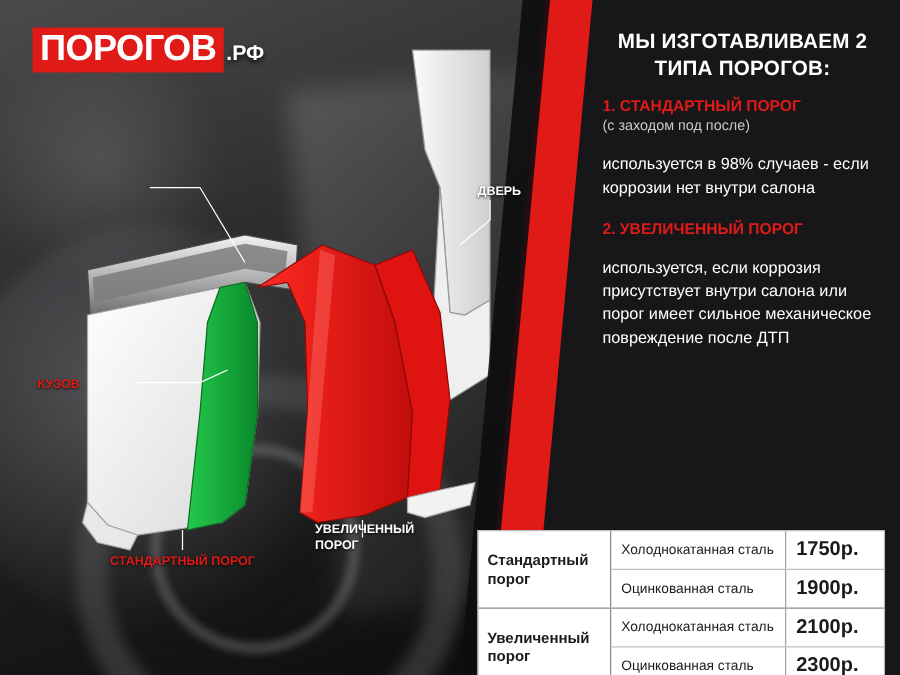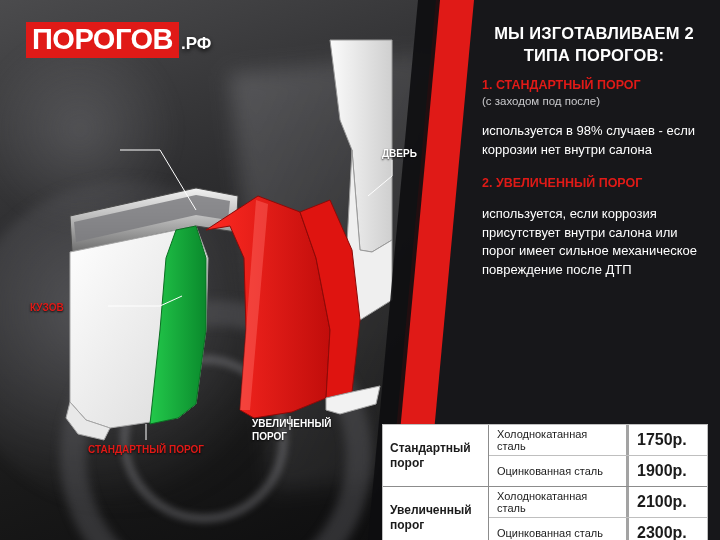--- a/index.html
+++ b/index.html
@@ -205,21 +205,21 @@
     border-bottom: 1px solid #bfbfbf;
     height: 30px;
   }
   .pr:last-child { border-bottom: none; }
   .pr-mat {
     flex: 1;
     display: flex;
     align-items: center;
     padding: 0 8px;
     font-size: 11px;
-    border-right: 3px solid #a3a3a3;
+    border-right: 1px solid #a3a3a3;
   }
   .pr-price {
     width: 62px;
     display: flex;
     align-items: center;
     padding: 0 8px;
     font-size: 16px;
     font-weight: bold;
   }
 

